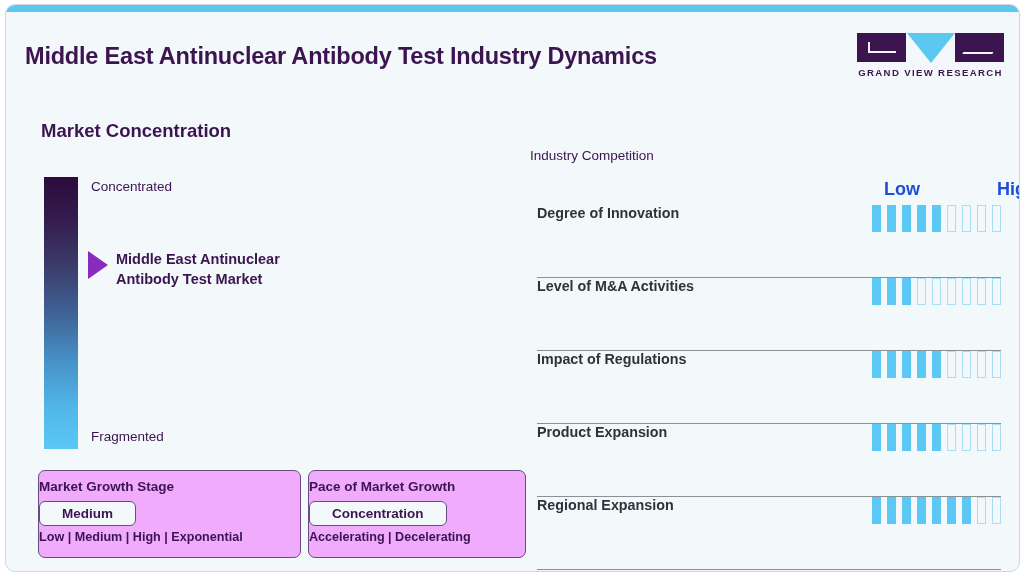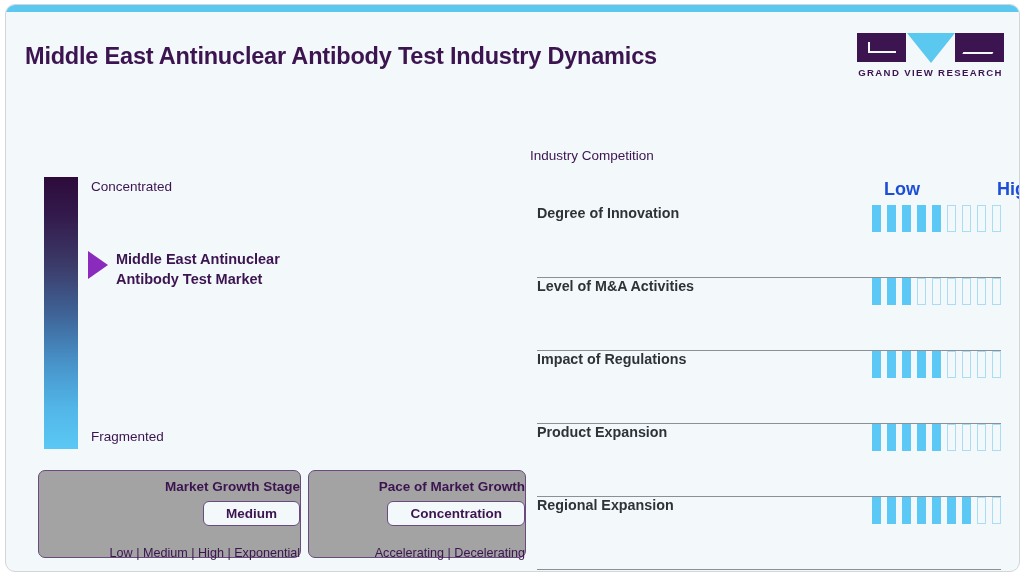--- a/index.html
+++ b/index.html
@@ -62,31 +62,31 @@
     border-left:20px solid #8a2bbe;
   }
   .marker-lbl{
     position:absolute;left:110px;top:244px;width:230px;
     font-size:14.5px;font-weight:bold;color:#3b1450;line-height:1.38;
   }
 
   
   .sbox{
     position:absolute;border:1.3px solid #6b4a80;border-radius:7px;
-    background:#a3a3a3;box-sizing:border-box;text-align:right;
+    background:#f0abfc;box-sizing:border-box;text-align:left;
   }
   #box-growth{left:32px;top:465px;width:263px;height:88px;}
   #box-pace{left:302px;top:465px;width:218px;height:88px;}
   .sbox-title{margin-top:8px;font-size:13.5px;font-weight:bold;color:#3b1450;}
   .sbox-val{
     display:inline-block;margin-top:7px;padding:4px 22px;
     border:1.3px solid #6b4a80;border-radius:6px;background:#f3f8fb;
     font-size:13.5px;font-weight:bold;color:#3b1450;
   }
-  .sbox-scale{margin-top:20px;font-size:12.6px;font-weight:normal;color:#3b1450;}
+  .sbox-scale{margin-top:4px;font-size:12.6px;font-weight:bold;color:#3b1450;}
 
   
   .lowhigh{position:absolute;top:174px;font-size:18px;font-weight:bold;color:#1d4ed8;margin-left:33px;}
   #lh-low{left:845px;}
   #lh-high{left:958px;}
 
   .rows{position:absolute;left:531px;top:200px;width:464px;}
   .row{
     position:relative;height:72px;border-bottom:1.4px solid #8b8f96;
     display:flex;align-items:flex-start;
@@ -108,20 +108,21 @@
 
   <div class="logo">
     <div class="logo-marks">
       <div class="lm-left"></div>
       <div class="lm-tri"></div>
       <div class="lm-right"></div>
     </div>
     <div class="logo-text">GRAND VIEW RESEARCH</div>
   </div>
 
+  <div class="sec-h" id="mc-head">Market Concentration</div>
 
   <div class="grad"></div>
   <div class="grad-lbl" id="lbl-conc">Concentrated</div>
   <div class="grad-lbl" id="lbl-frag">Fragmented</div>
   <div class="marker"></div>
   <div class="marker-lbl">Middle East Antinuclear Antibody Test Market</div>
 
   <div class="sbox" id="box-growth">
     <div class="sbox-title">Market Growth Stage</div>
     <div class="sbox-val">Medium</div>

